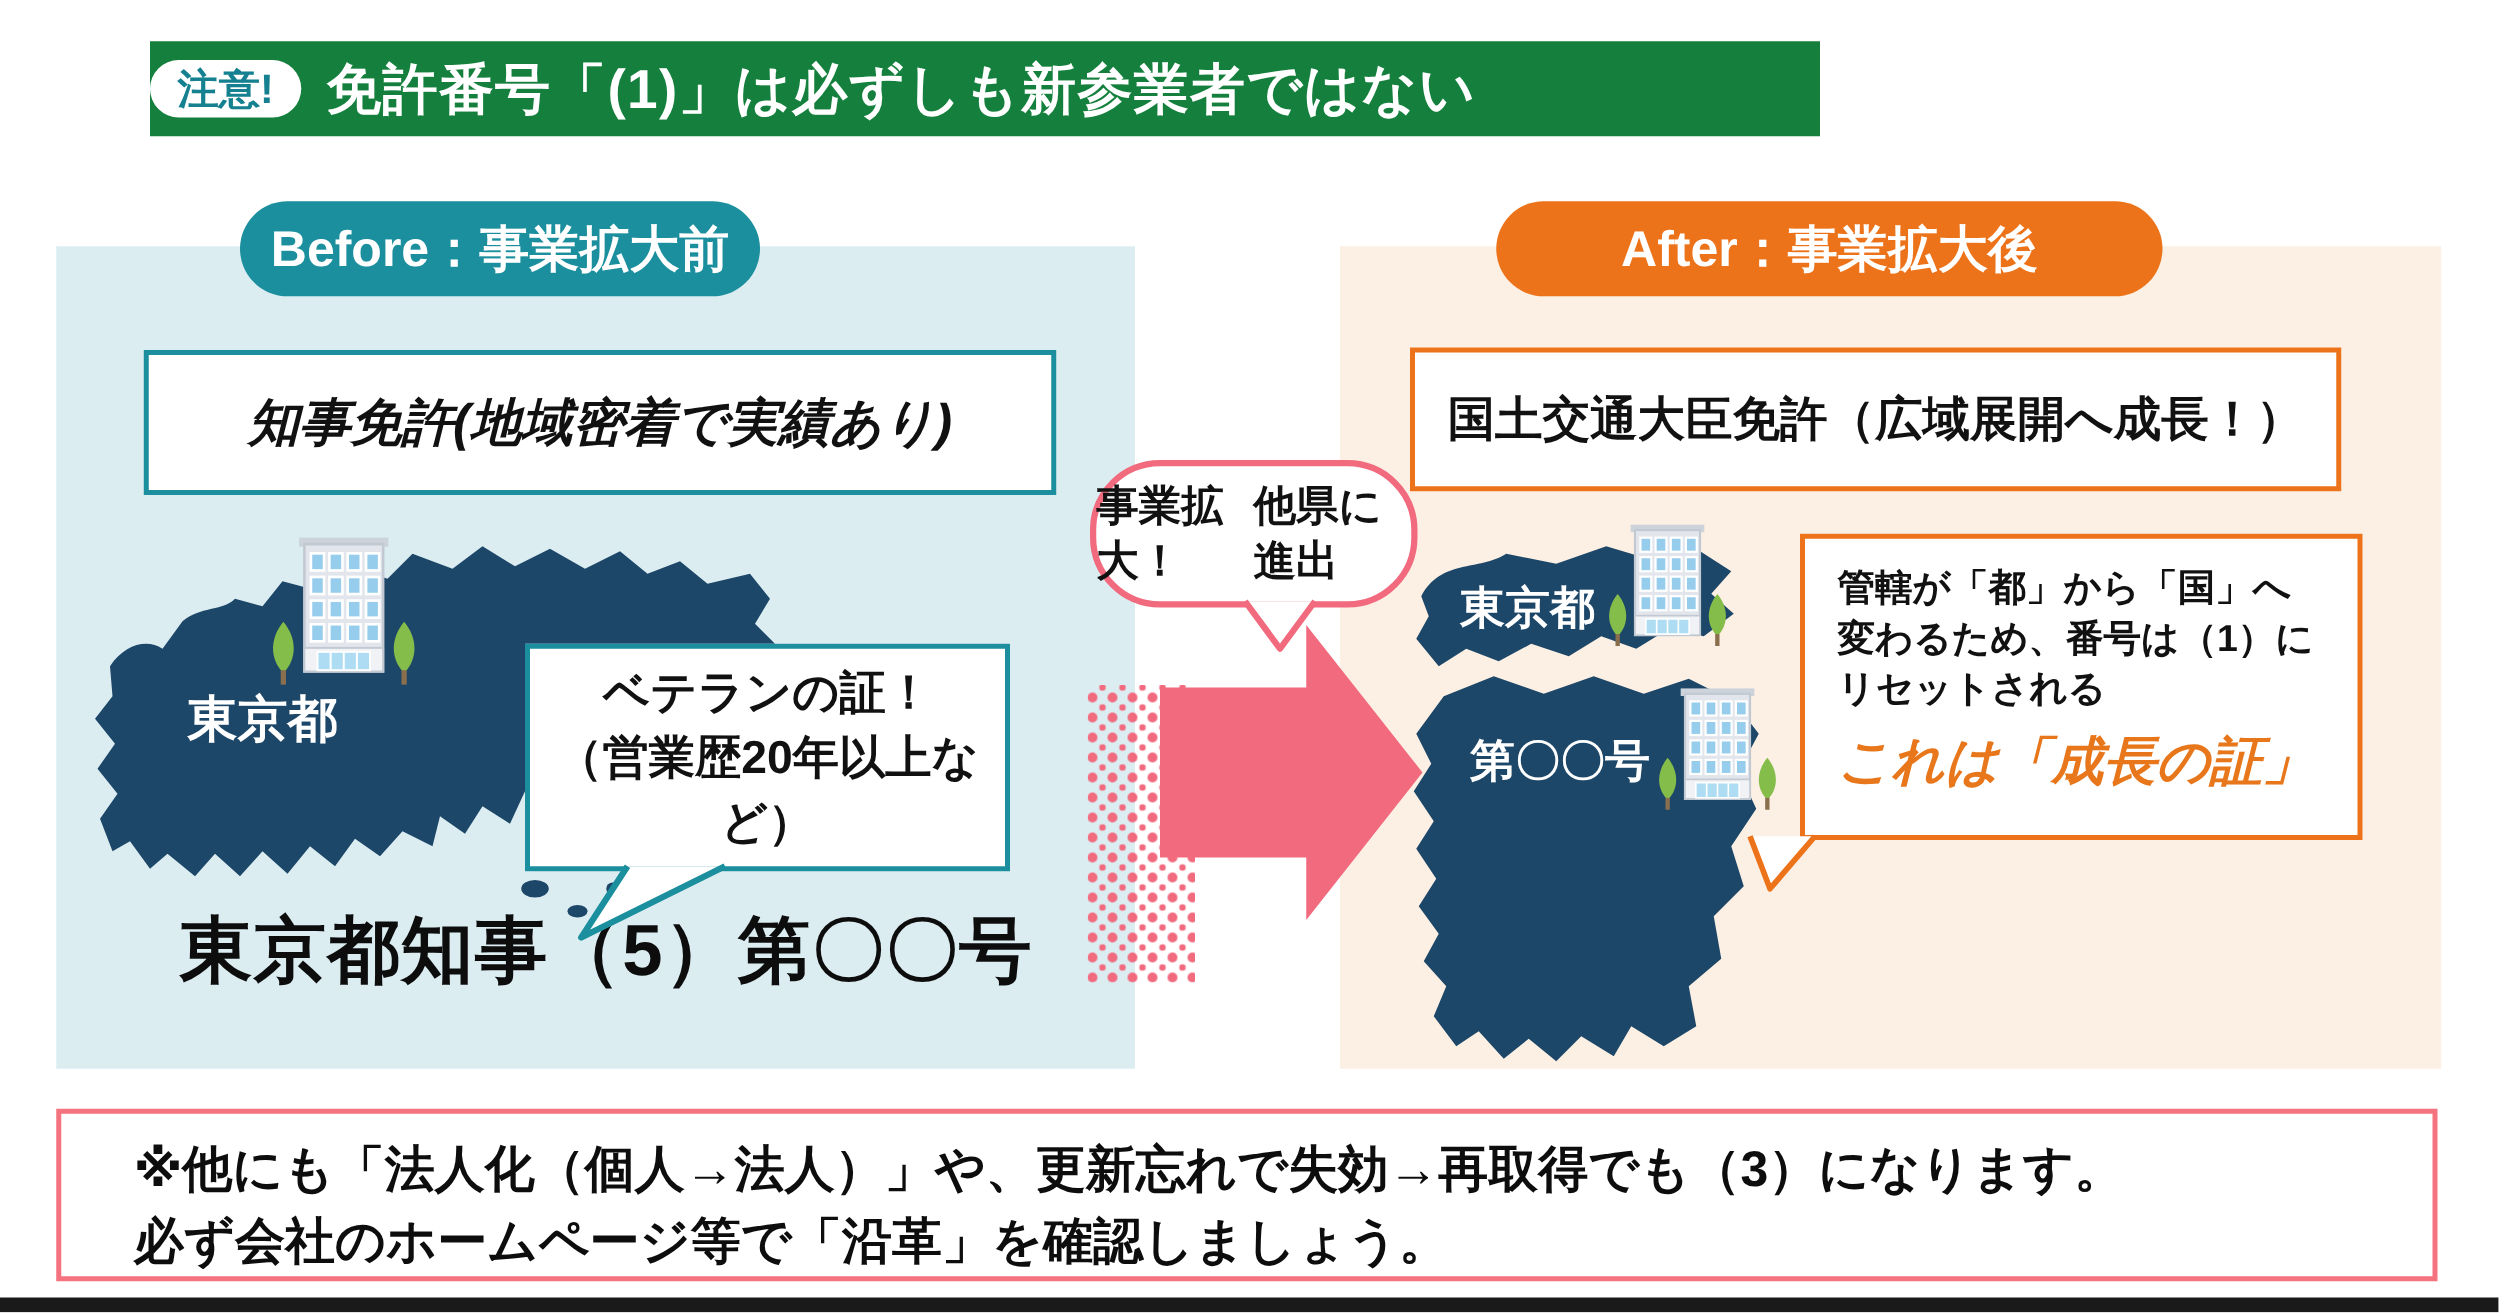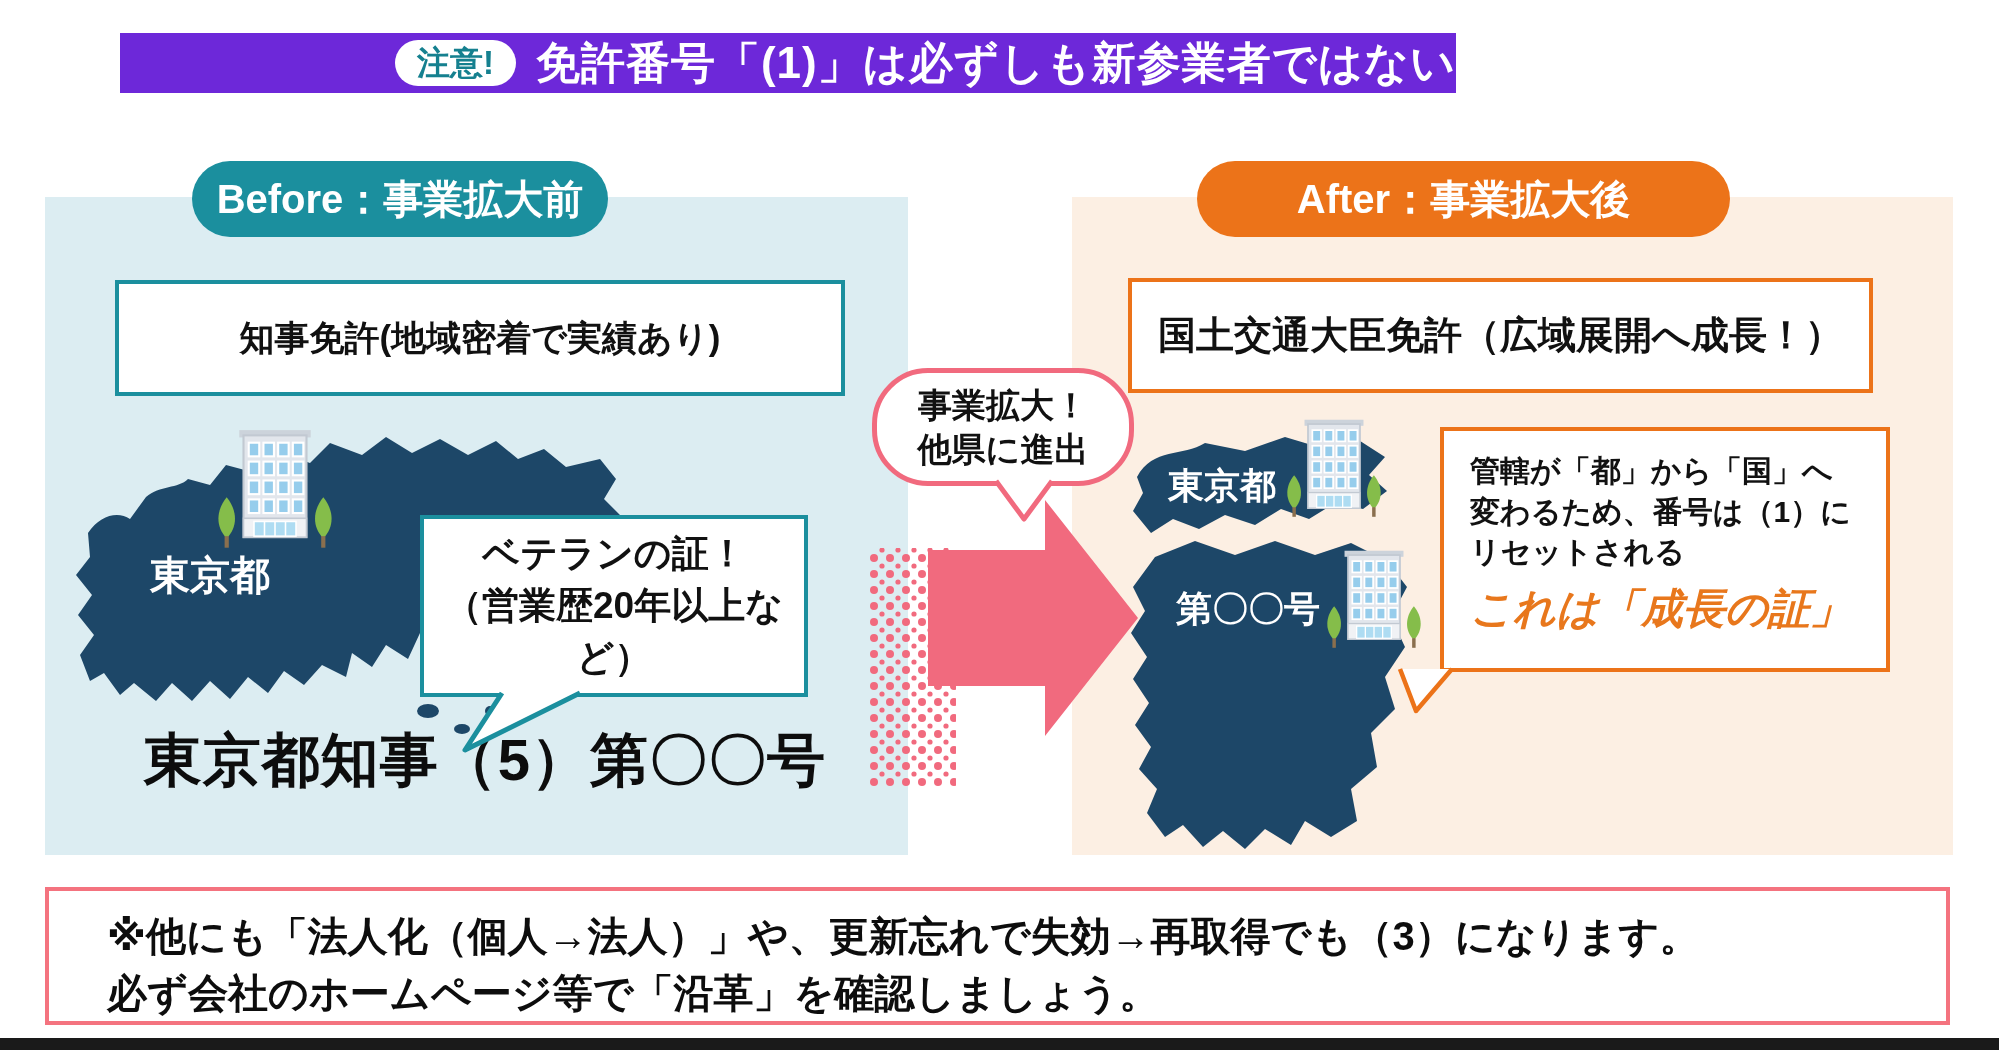--- a/index.html
+++ b/index.html
@@ -1,52 +1,52 @@
 <!DOCTYPE html>
 <html><head>
 <meta charset="utf-8">
 <style>
   * { margin:0; padding:0; box-sizing:border-box; }
   html,body { background:#ffffff; }
   body { font-family:"Liberation Sans","DejaVu Sans",sans-serif; }
   .stage { position:relative; width:1999px; height:1050px; background:#ffffff; overflow:hidden; }
 
   
-  .banner { position:absolute; left:120px; top:33px; width:1336px; height:60px;
-            background:#6d28d9; display:flex; align-items:center; justify-content:flex-end; }
+  .banner { position:absolute; left:120px; top:33px; width:1336px; height:76px;
+            background:#15803d; display:flex; align-items:center; justify-content:flex-start; }
   .badge { background:#ffffff; color:#15808f; font-weight:900; font-size:33px;
            border-radius:26px; padding:3px 22px; line-height:1.2; }
   .banner-title { color:#ffffff; font-weight:900; font-size:44px; margin-left:20px; letter-spacing:1px; }
 
   
   .panel-before { position:absolute; left:45px; top:197px; width:863px; height:658px; background:#dcedf2; }
   .panel-after  { position:absolute; left:1072px; top:197px; width:881px; height:658px; background:#fcefe3; }
 
   .pill { position:absolute; height:76px; border-radius:38px; display:flex; align-items:center;
           justify-content:center; color:#fff; font-weight:900; font-size:40px; }
   .pill-before { left:192px; top:161px; width:416px; background:#1b8f9e; }
   .pill-after  { left:1197px; top:161px; width:533px; background:#ec7319; }
 
   .license-box { position:absolute; background:#fff; display:flex; align-items:center;
                  justify-content:center; font-weight:900; color:#111; }
-  .box-before { left:115px; top:280px; width:730px; height:116px; border:4px solid #1b8f9e; font-size:35px; }
+  .box-before { left:115px; top:280px; width:730px; height:116px; border:4px solid #1b8f9e; font-size:41px;font-style:italic; }
   .box-after  { left:1128px; top:278px; width:745px; height:115px; border:4px solid #ec7319; font-size:38px; }
 
   .map-svg { position:absolute; }
   .map-label { position:absolute; color:#ffffff; font-weight:800; }
 
   
   .bubble-veteran { position:absolute; left:420px; top:515px; width:388px; height:182px;
                     background:#fff; border:4px solid #1b8f9e; display:flex; flex-direction:column;
                     align-items:center; justify-content:center; font-weight:900; font-size:37px;
                     color:#111; line-height:1.4; text-align:center; }
   
   .bubble-expand { position:absolute; left:872px; top:368px; width:262px; height:118px;
                    background:#fff; border:5px solid #f16a7e; border-radius:56px; display:flex;
-                   flex-direction:column; align-items:center; justify-content:center;
+                   flex-direction:row; align-items:center; justify-content:center;
                    font-weight:900; font-size:34px; color:#111; line-height:1.3; z-index:6; }
   .tail { position:absolute; z-index:7; }
 
   .license-number { position:absolute; font-weight:900; color:#0d0d0d; text-align:center; }
   .lic-before { left:135px; top:722px; width:700px; font-size:58px; letter-spacing:1px; }
   .lic-after  { left:1058px; top:712px; width:640px; font-size:52px; display:flex;
                 align-items:center; justify-content:center; }
   .lic-hl { display:inline-block; border:10px solid #e96f46; padding:16px 4px; margin:0 4px; }
 
   

